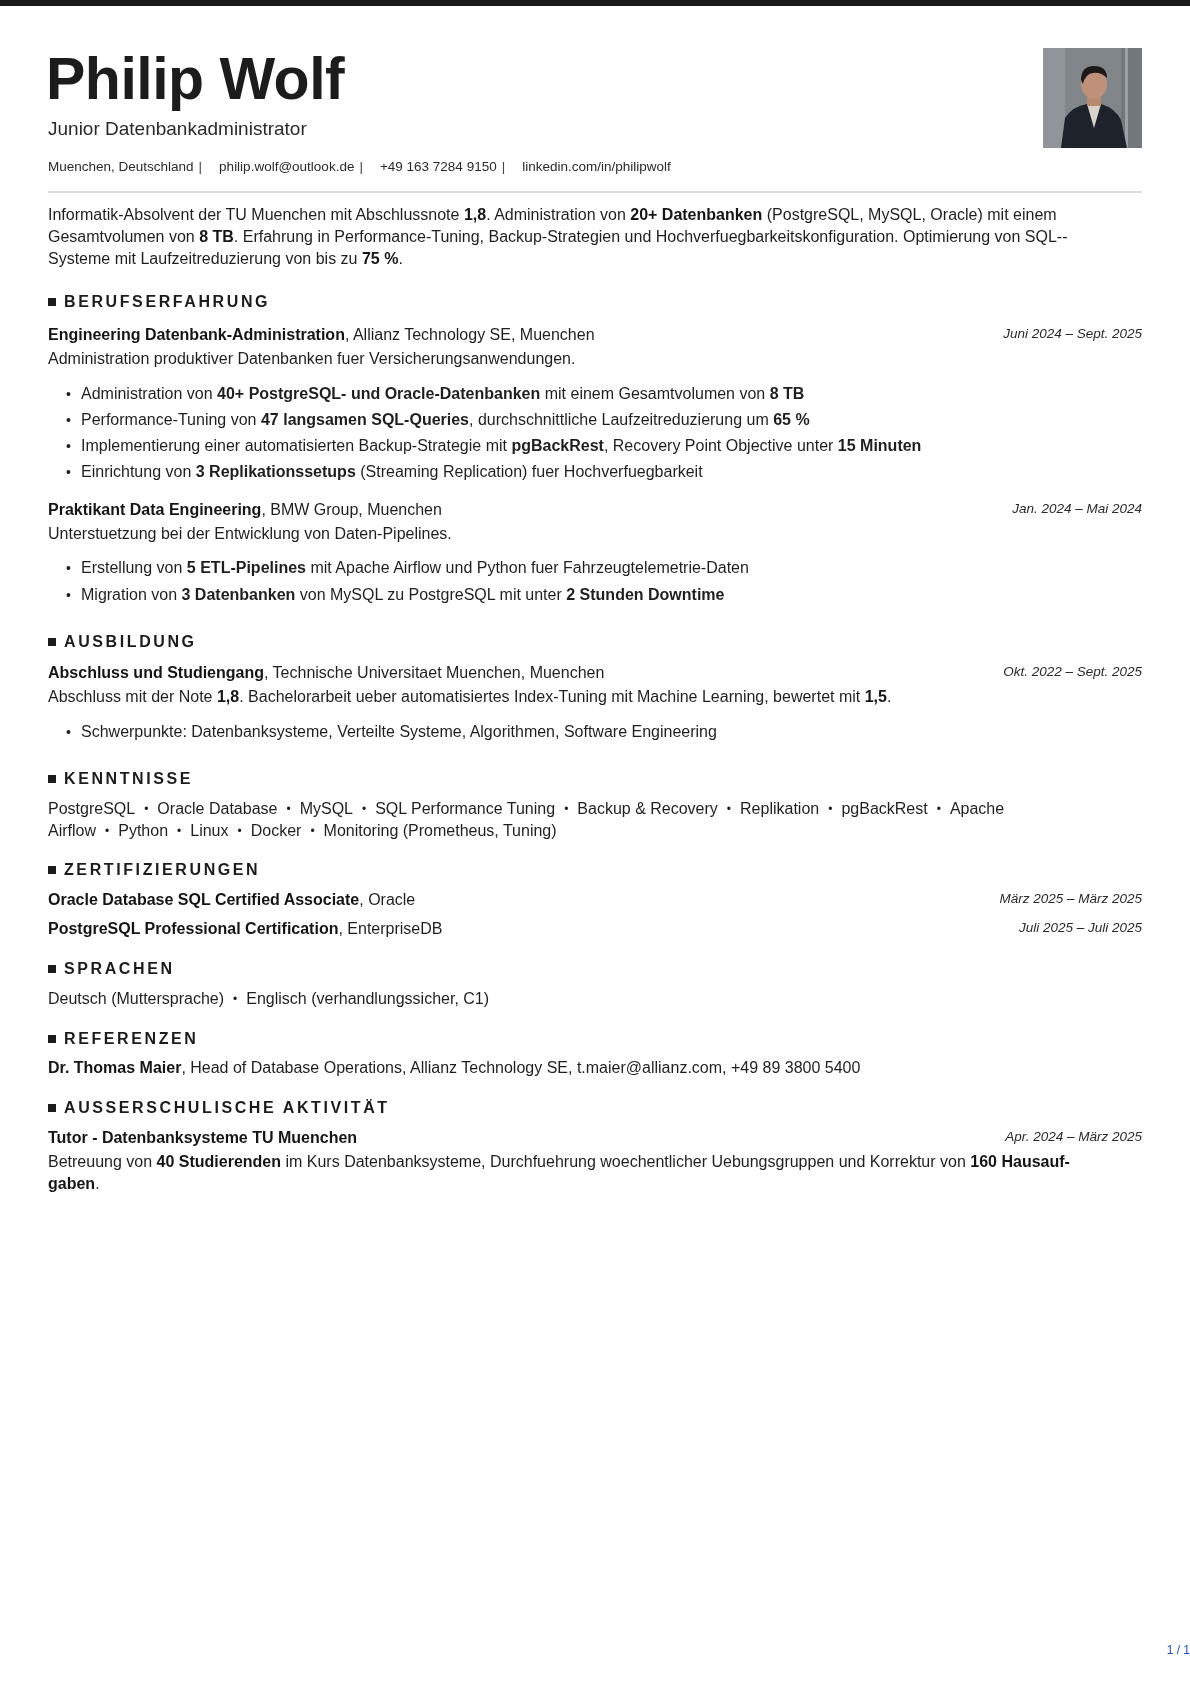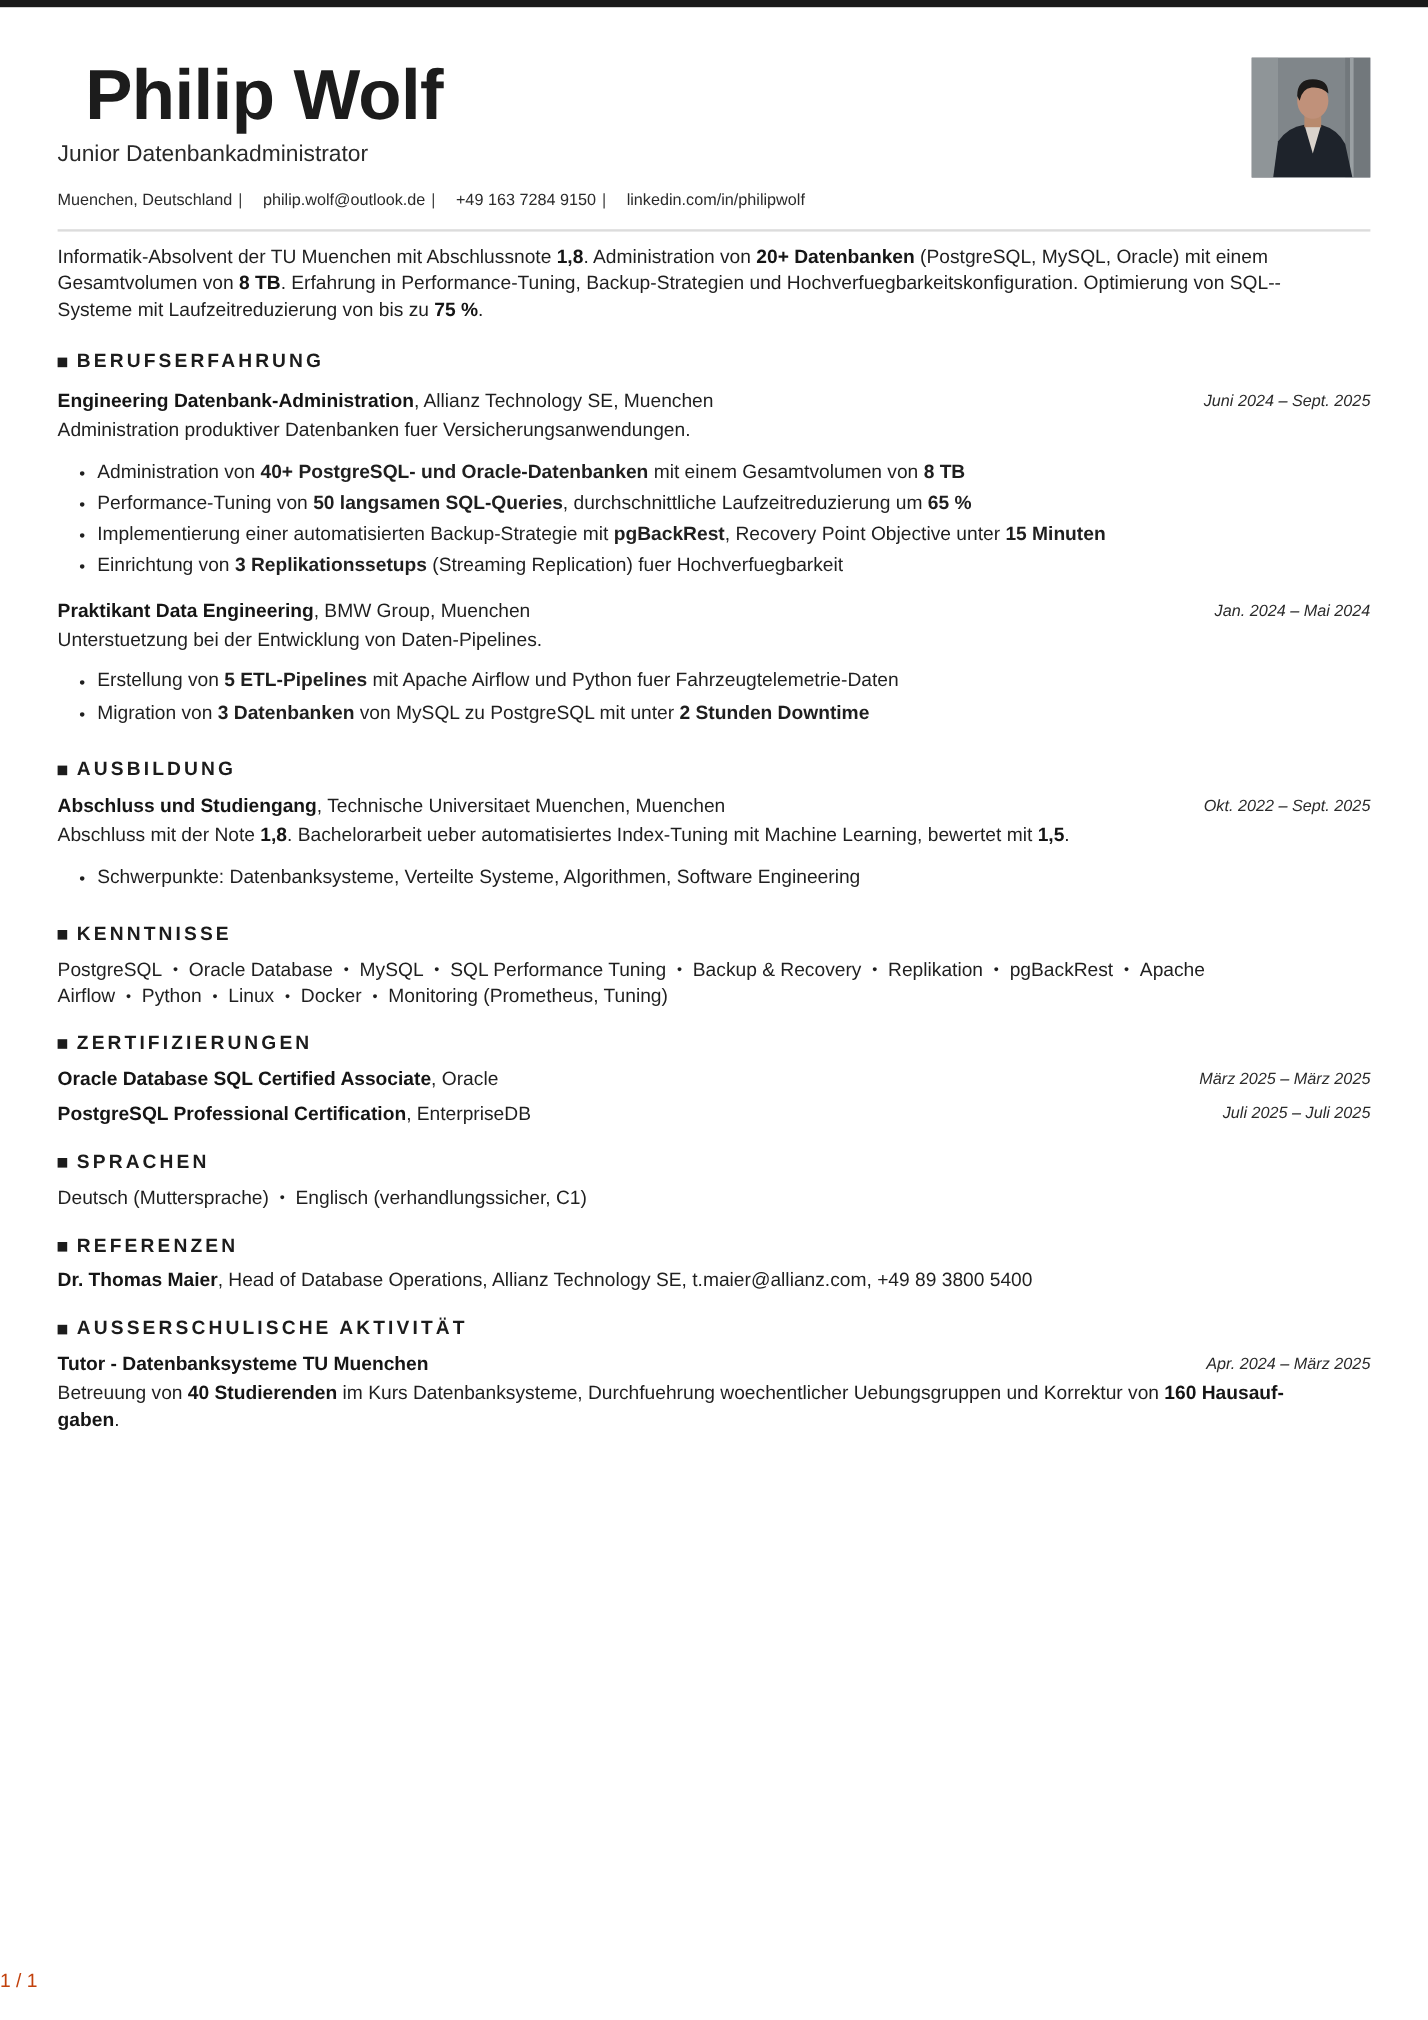--- a/index.html
+++ b/index.html
@@ -1,35 +1,35 @@
 <!DOCTYPE html>
 <html><head>
 <meta charset="utf-8">
 <style>
   html, body { margin: 0; padding: 0; background: #ffffff; }
   body { width: 1190px; height: 1683px; position: relative; overflow: hidden;
          font-family: "Liberation Sans", "DejaVu Sans", sans-serif; color: #1f1f1f; }
   .topbar { position: absolute; left: 0; top: 0; width: 1190px; height: 6px; background: #1a1a1a; }
   .abs { position: absolute; white-space: nowrap; }
-  .name { left: 46px; top: 44px; font-size: 59px; font-weight: 700; letter-spacing: -0.5px; color: #1c1c1c; line-height: 70px; margin-left: 25px; }
+  .name { left: 46px; top: 44px; font-size: 59px; font-weight: 700; letter-spacing: -0.5px; color: #1c1c1c; line-height: 70px; }
   .subtitle { left: 48px; top: 117px; font-size: 19px; color: #2a2a2a; line-height: 24px; }
   .contact { left: 48px; top: 158px; font-size: 13.5px; color: #2a2a2a; line-height: 18px; display: flex; }
   .contact .c-item { display: inline-block; }
   .contact .sep { display: inline-block; margin: 0 17px 0 5px; color: #444; }
   .photo { left: 1043px; top: 48px; width: 99px; height: 100px; overflow: hidden; background: #7d8387; }
   .divider { left: 48px; top: 191px; width: 1094px; height: 2px; background: #dcdcdc; }
   .para b, .line b { font-weight: 700; color: #151515; }
   .line { left: 48px; font-size: 16px; line-height: 22px; color: #1f1f1f; }
   .heading { left: 48px; font-size: 16px; font-weight: 700; letter-spacing: 2.6px; color: #1c1c1c; line-height: 20px; display: flex; align-items: center; }
   .heading .sq { width: 8px; height: 8px; background: #1c1c1c; margin-right: 8px; display: inline-block; }
   .date { right: 48px; font-size: 13.5px; font-style: italic; color: #2a2a2a; line-height: 20px; text-align: right; }
   .bullet { left: 66px; font-size: 16px; line-height: 22px; color: #1f1f1f; display: flex; }
   .bullet .dot { width: 15px; display: inline-block; font-size: 14px; }
   .skills span.sdot { margin: 0 9px; font-size: 12px; position: relative; top: -1px; }
-  .pageno { left: 0; width: 1190px; text-align: left; top: 1643px; font-size: 16px; color: #c2410c; }
+  .pageno { left: 0; width: 1190px; text-align: right; top: 1643px; font-size: 12px; color: #1d4ed8; }
 </style>
 </head>
 <body>
 
 <div class="topbar"></div>
 
 <div class="abs name">Philip Wolf</div>
 <div class="abs subtitle">Junior Datenbankadministrator</div>
 <div class="abs contact">
   <span class="c-item">Muenchen, Deutschland</span>
@@ -67,21 +67,21 @@
 <div class="abs line" style="top:324px;"><b>Engineering Datenbank-Administration</b><span>, Allianz Technology SE, Muenchen</span></div>
 <div class="abs date" style="top:324px;">Juni 2024 – Sept. 2025</div>
 <div class="abs line" style="top:348px;">Administration produktiver Datenbanken fuer Versicherungsanwendungen.</div>
 
 <div class="abs bullet" style="top:383px;">
     <span class="dot">•</span>
     <span><span>Administration von </span><b>40+ PostgreSQL- und Oracle-Datenbanken</b><span> mit einem Gesamtvolumen von </span><b>8 TB</b></span>
   </div>
 <div class="abs bullet" style="top:409px;">
     <span class="dot">•</span>
-    <span><span>Performance-Tuning von </span><b>50 langsamen SQL-Queries</b><span>, durchschnittliche Laufzeitreduzierung um </span><b>65 %</b></span>
+    <span><span>Performance-Tuning von </span><b>47 langsamen SQL-Queries</b><span>, durchschnittliche Laufzeitreduzierung um </span><b>65 %</b></span>
   </div>
 <div class="abs bullet" style="top:435px;">
     <span class="dot">•</span>
     <span><span>Implementierung einer automatisierten Backup-Strategie mit </span><b>pgBackRest</b><span>, Recovery Point Objective unter </span><b>15 Minuten</b></span>
   </div>
 <div class="abs bullet" style="top:461px;">
     <span class="dot">•</span>
     <span><span>Einrichtung von </span><b>3 Replikationssetups</b><span> (Streaming Replication) fuer Hochverfuegbarkeit</span></span>
   </div>
 

